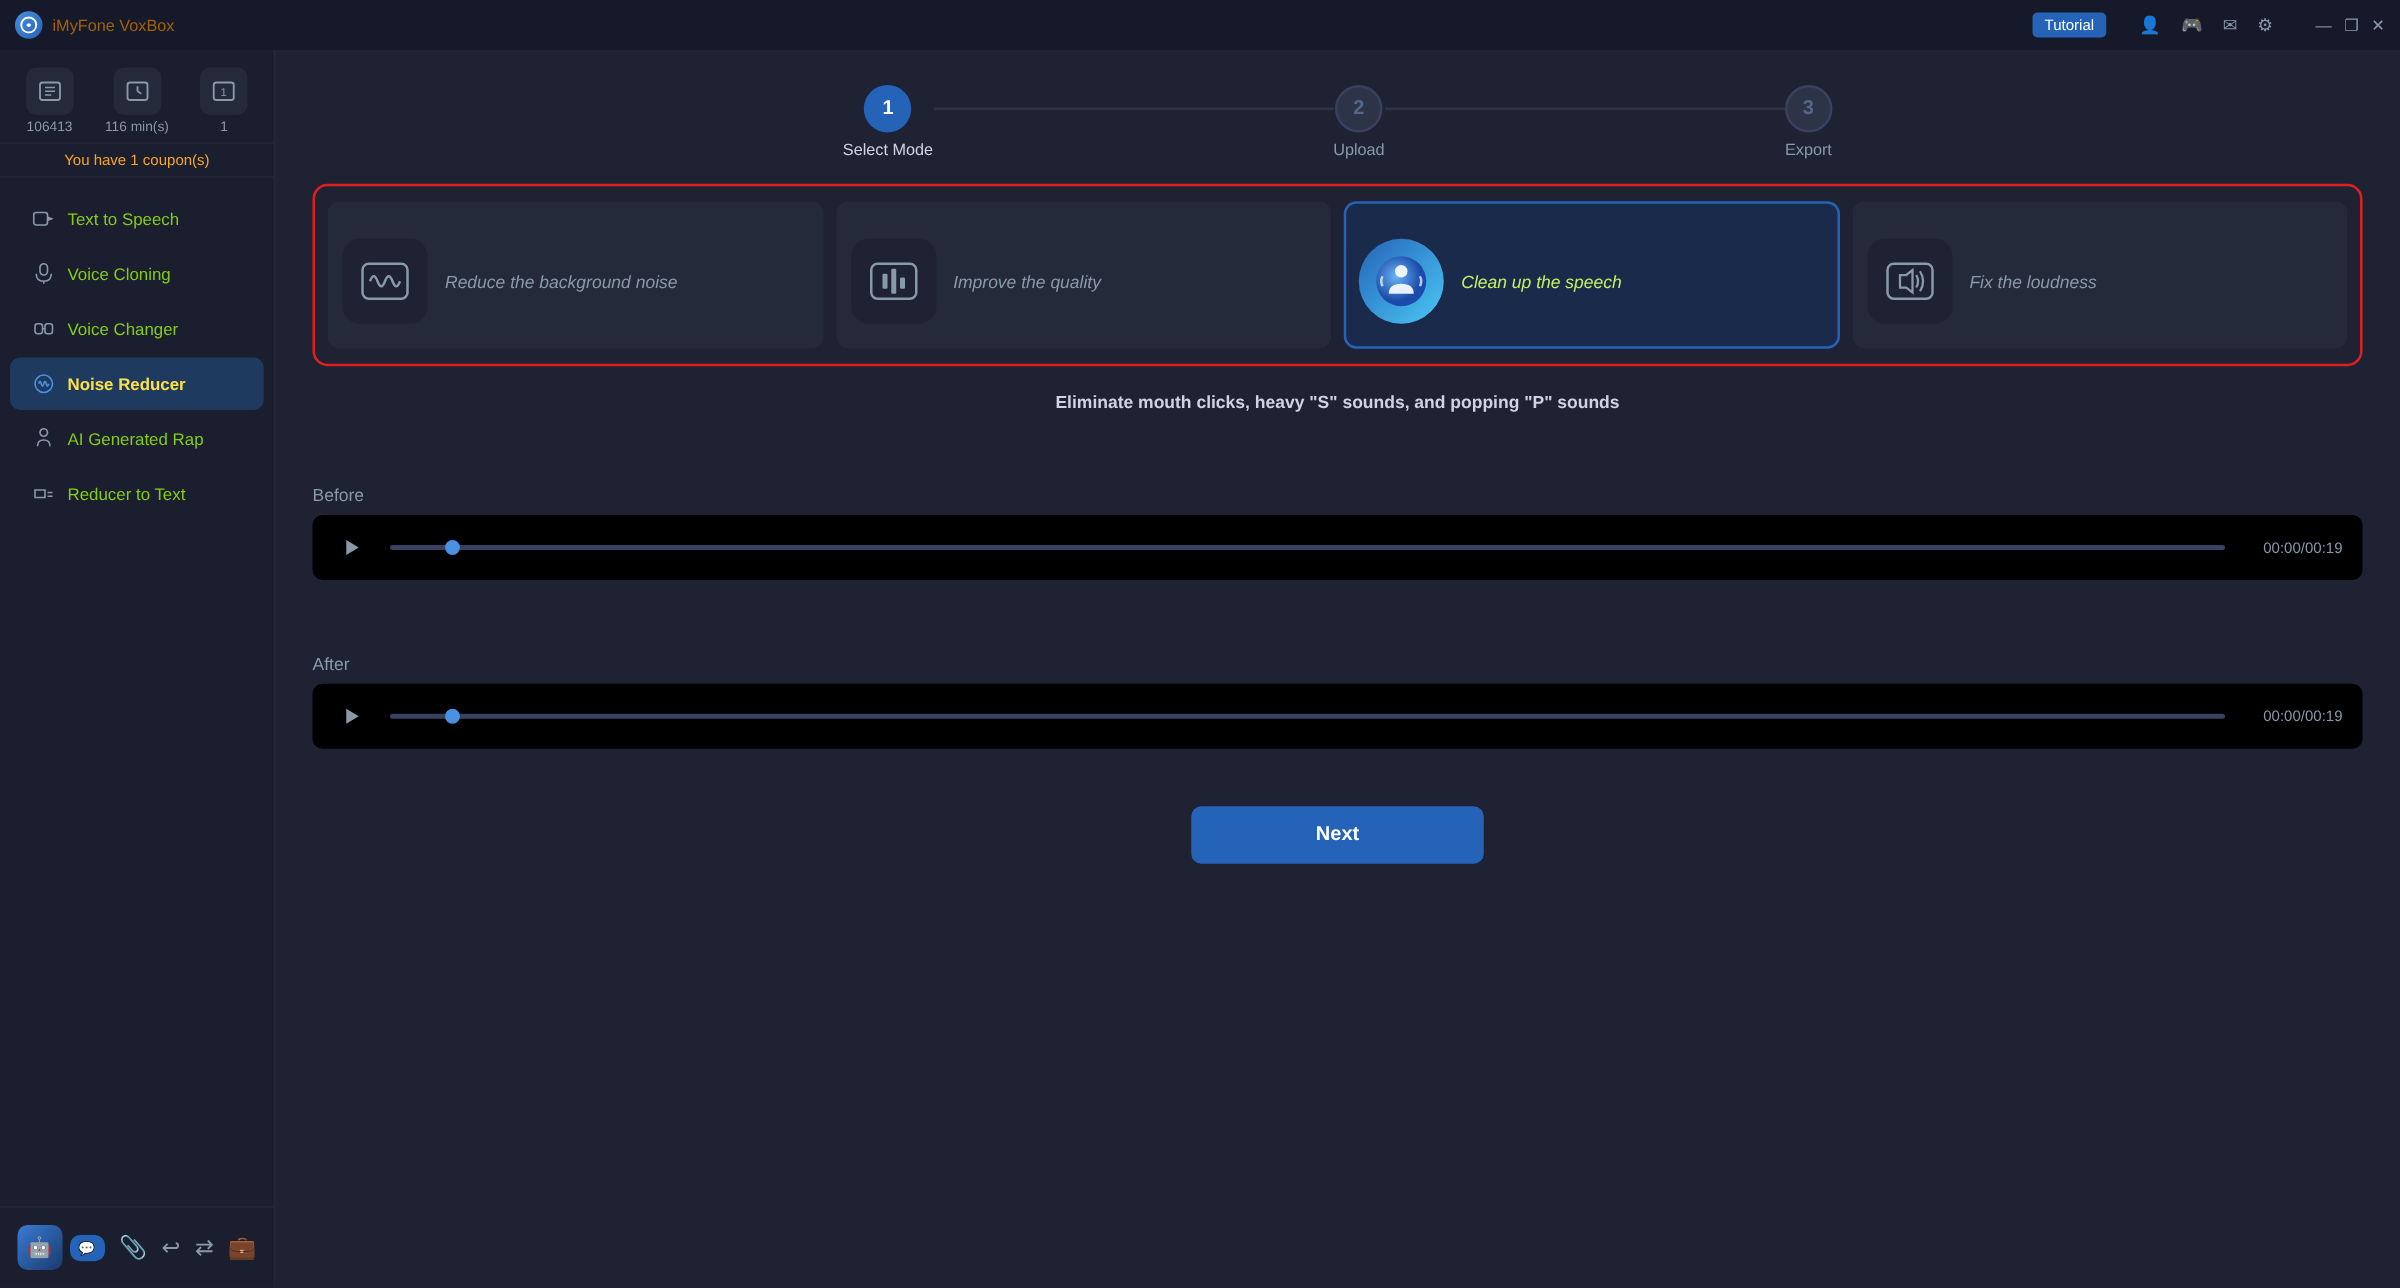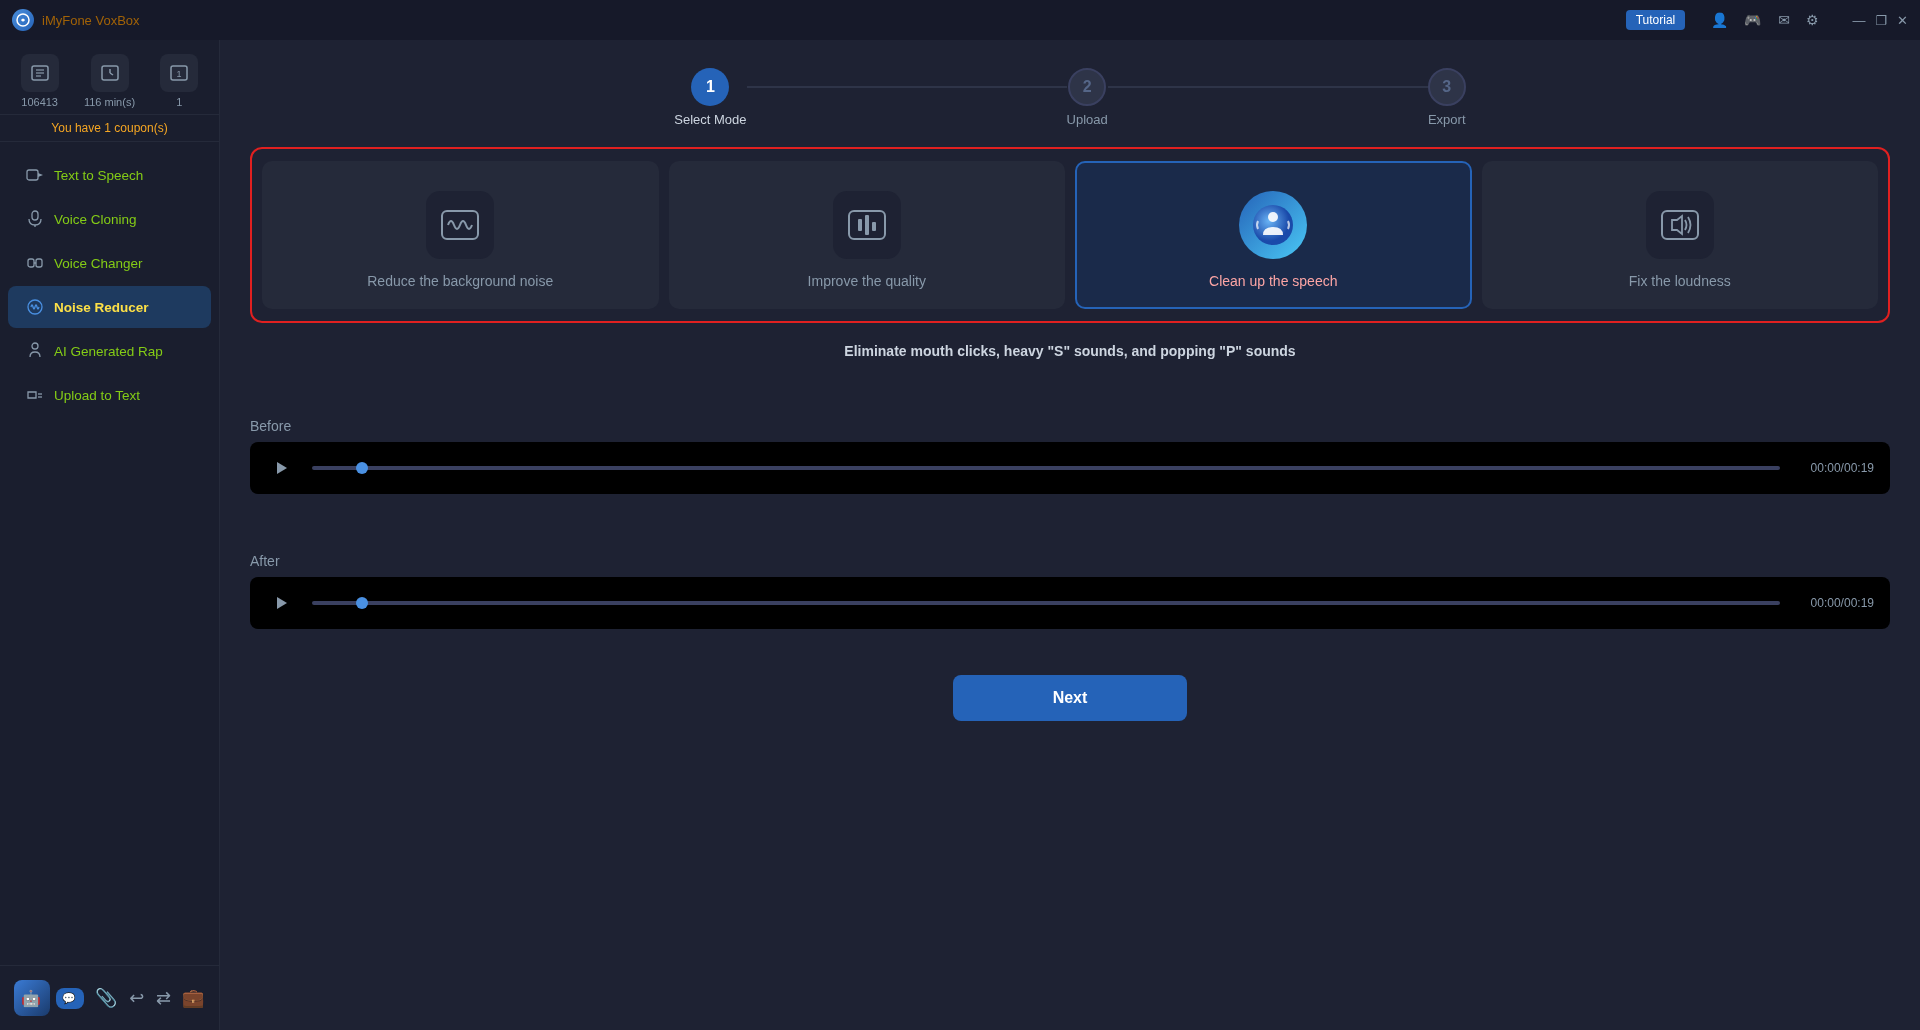--- a/index.html
+++ b/index.html
@@ -257,46 +257,47 @@
       gap: 10px;
       justify-content: space-between;
     }
     .mode-card {
       flex: 1;
       background: #252a3a;
       border: 2px solid transparent;
       border-radius: 10px;
       padding: 28px 10px 18px;
       display: flex;
-      flex-direction: column;
+      flex-direction: row;
       align-items: center;
       gap: 14px;
       cursor: pointer;
       transition: border-color 0.2s;
+      font-style: italic;
     }
     .mode-card.selected {
       background: #1a2a4a;
       border-color: #2563b8;
     }
     .mode-card-icon {
       width: 68px;
       height: 68px;
       background: #1e2233;
       border-radius: 14px;
       display: flex;
       align-items: center;
       justify-content: center;
     }
     .mode-card-label {
       font-size: 14px;
       color: #8899aa;
       text-align: center;
     }
     .mode-card.selected .mode-card-label {
-      color: #fca5a5;
+      color: #bef264;
       text-align: center;
     }
 
     
     .selected-icon-circle {
       width: 68px;
       height: 68px;
       border-radius: 50%;
       background: linear-gradient(135deg, #2563b8, #4ac8f5);
       display: flex;
@@ -502,21 +503,21 @@
         <span>AI Generated Rap</span>
       </div>
       <div class="nav-item">
         <span class="nav-icon">
           <svg width="18" height="18" viewBox="0 0 18 18">
             <path d="M2 6 L10 6 L10 12 L2 12Z" fill="none" stroke="#8899aa" stroke-width="1.3"></path>
             <line x1="12" y1="8" x2="16" y2="8" stroke="#8899aa" stroke-width="1.3"></line>
             <line x1="12" y1="11" x2="16" y2="11" stroke="#8899aa" stroke-width="1.3"></line>
           </svg>
         </span>
-        <span>Upload to Text</span>
+        <span>Reducer to Text</span>
       </div>
     </nav>
 
     <div class="sidebar-bottom">
       <div class="chatbot">
         <div class="chatbot-avatar">🤖</div>
         <div class="chatbot-bubble">💬</div>
       </div>
       <span class="bottom-icon">📎</span>
       <span class="bottom-icon">↩</span>

